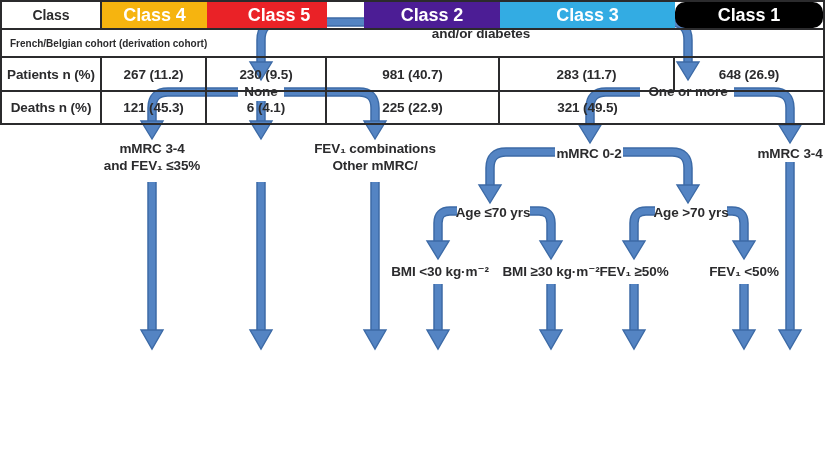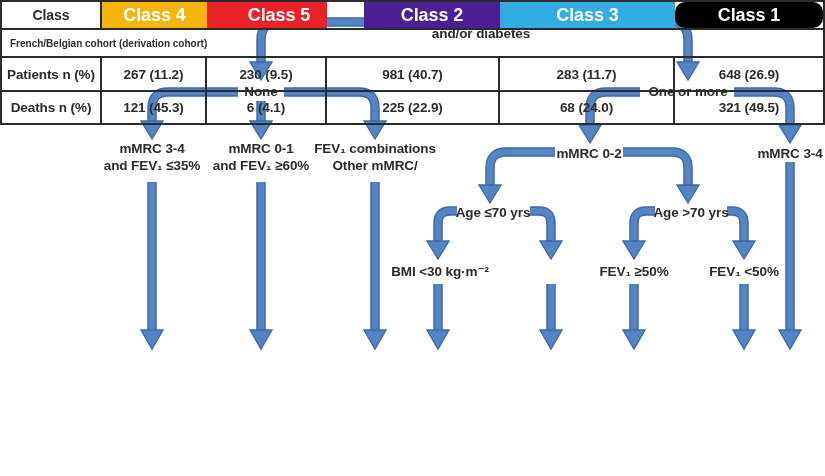--- a/index.html
+++ b/index.html
@@ -179,36 +179,33 @@
     <div>Cardiovascular comorbidities</div>
     <div>and/or diabetes</div>
   </div>
   <div class="node" style="left:261px;top:83px">None</div>
   <div class="node" style="left:688px;top:83px">One or more</div>
 
   <div class="node" style="left:152px;top:140px">
     <div>mMRC 3-4</div>
     <div>and FEV₁ ≤35%</div>
   </div>
-  <div class="node" style="left:261px;top:140px">
-    <div>mMRC 0-1</div>
-    <div>and FEV₁ ≥60%</div>
-  </div>
   <div class="node" style="left:375px;top:140px">
     <div>FEV₁ combinations</div>
     <div>Other mMRC/</div>
   </div>
 
   <div class="node" style="left:589px;top:145px">mMRC 0-2</div>
   <div class="node" style="left:790px;top:145px">mMRC 3-4</div>
 
   <div class="node" style="left:493px;top:204px">Age ≤70 yrs</div>
   <div class="node" style="left:691px;top:204px">Age &gt;70 yrs</div>
 
   <div class="node" style="left:440px;top:263px">BMI &lt;30 kg·m⁻²</div>
+  <div class="node" style="left:551px;top:263px">BMI ≥30 kg·m⁻²</div>
   <div class="node" style="left:634px;top:263px">FEV₁ ≥50%</div>
   <div class="node" style="left:744px;top:263px">FEV₁ &lt;50%</div>
 
   <div id="tbl">
 
     <div class="trow r-head">
       <div class="cell corner">Class</div>
       <div class="cell chead" style="background-color: rgb(246, 180, 15);">Class 4</div>
       <div class="cell chead" style="background-color: rgb(234, 34, 39); padding-left: 24px;">Class 5</div>
       <div class="cell chead" style="background-color: #4c1d95; margin-left: 37px;">Class 2</div>
@@ -225,18 +222,17 @@
       <div class="cell val">981 (40.7)</div>
       <div class="cell val">283 (11.7)</div>
       <div class="cell val last">648 (26.9)</div>
     </div>
 
     <div class="trow r-deaths">
       <div class="cell rowlab">Deaths n (%)</div>
       <div class="cell val">121 (45.3)</div>
       <div class="cell val">6 (4.1)</div>
       <div class="cell val">225 (22.9)</div>
-      <div class="cell val">68 (24.0)</div>
       <div class="cell val last">321 (49.5)</div>
     </div>
 
   </div>
 </div>
 
 </body></html>

